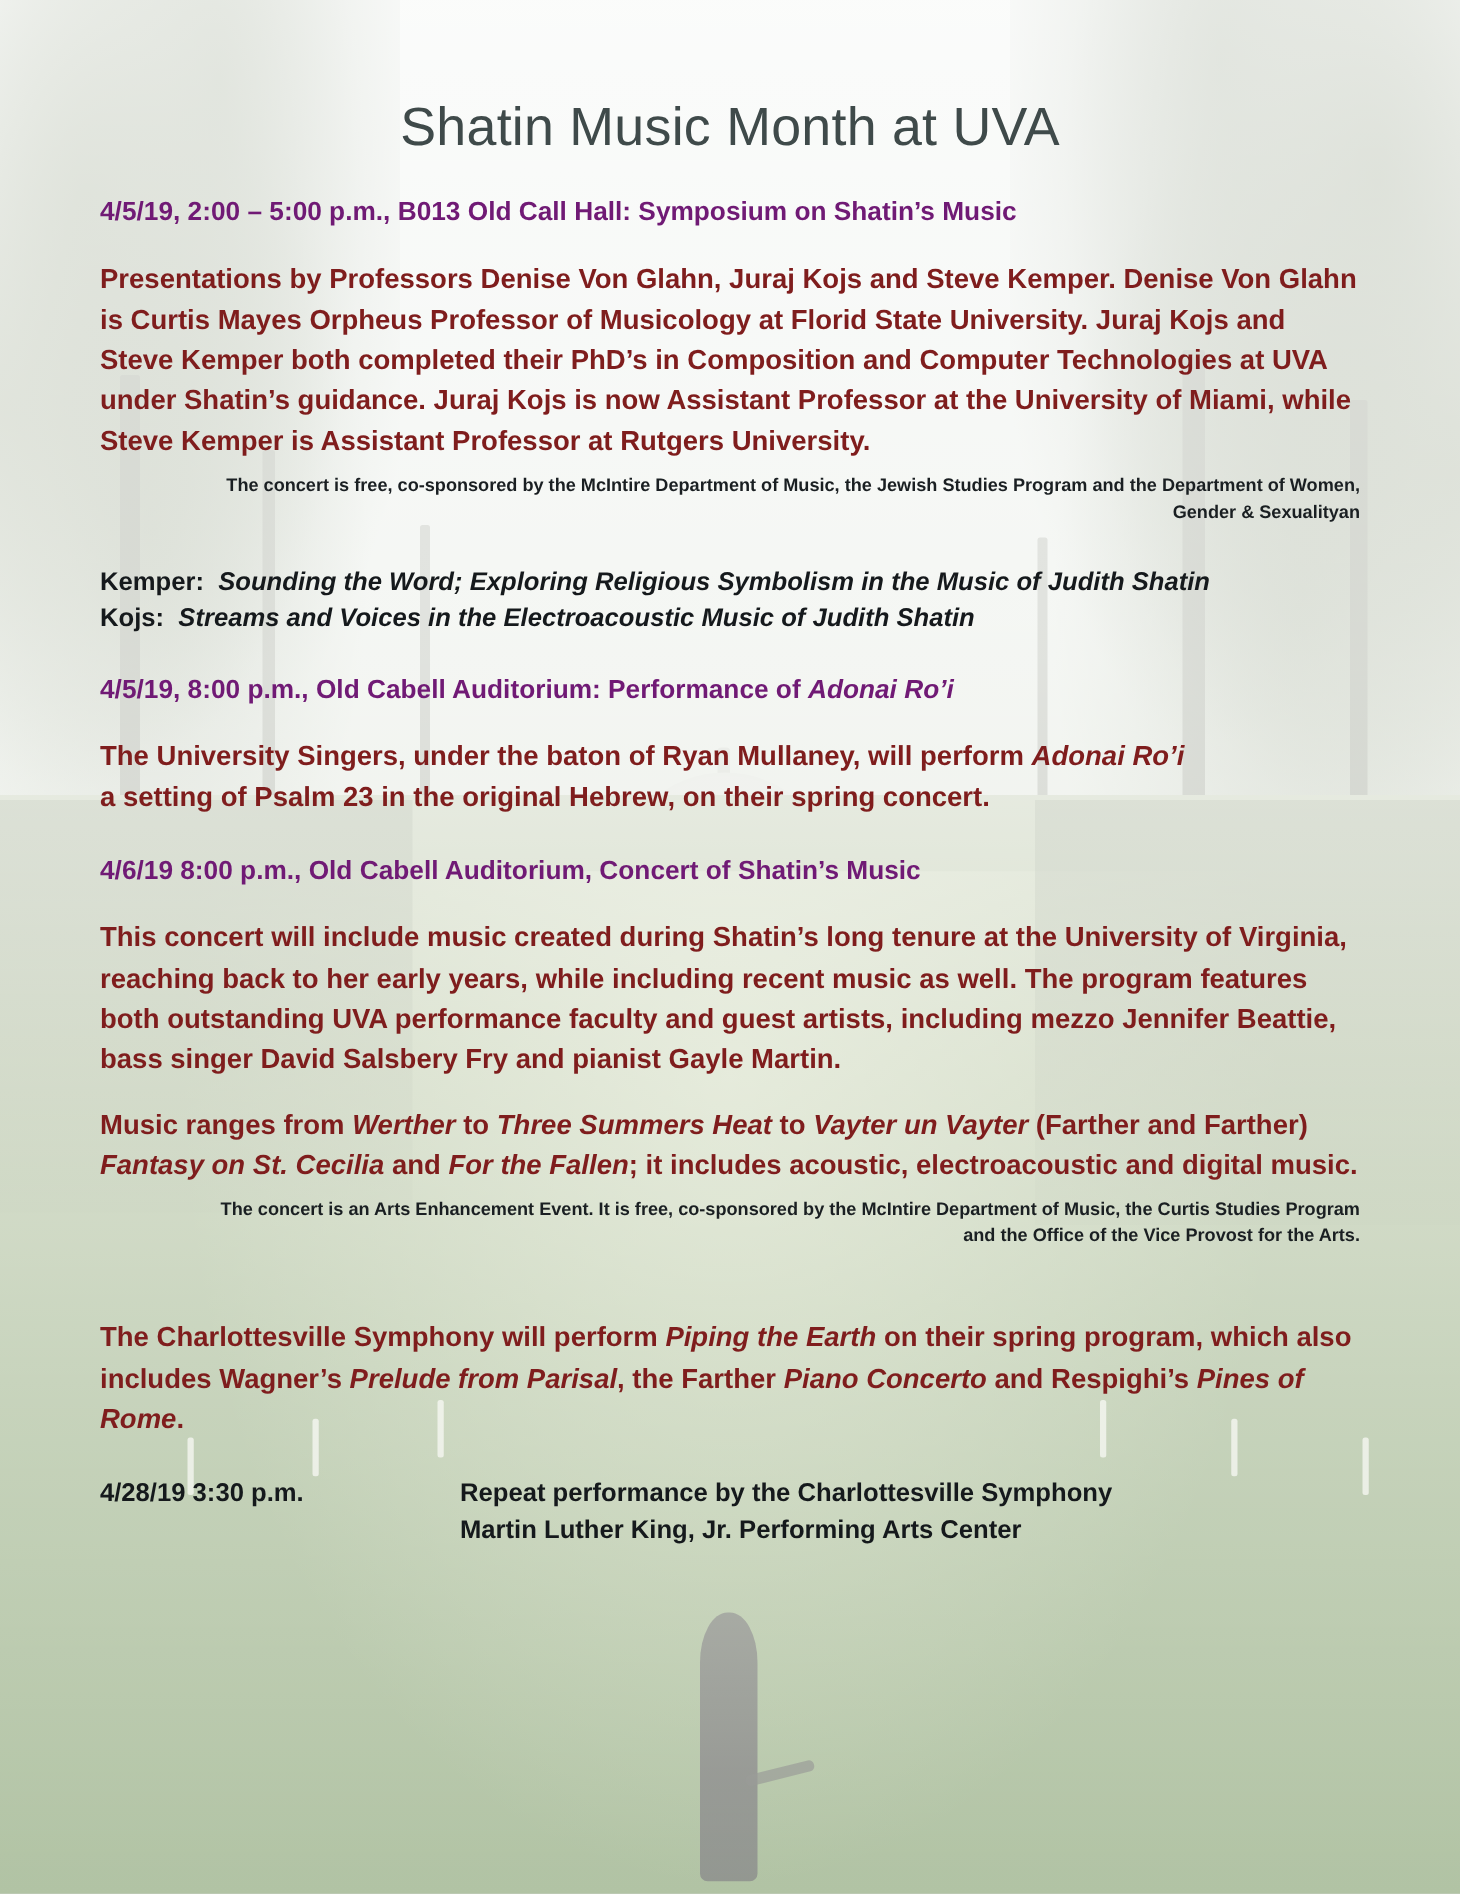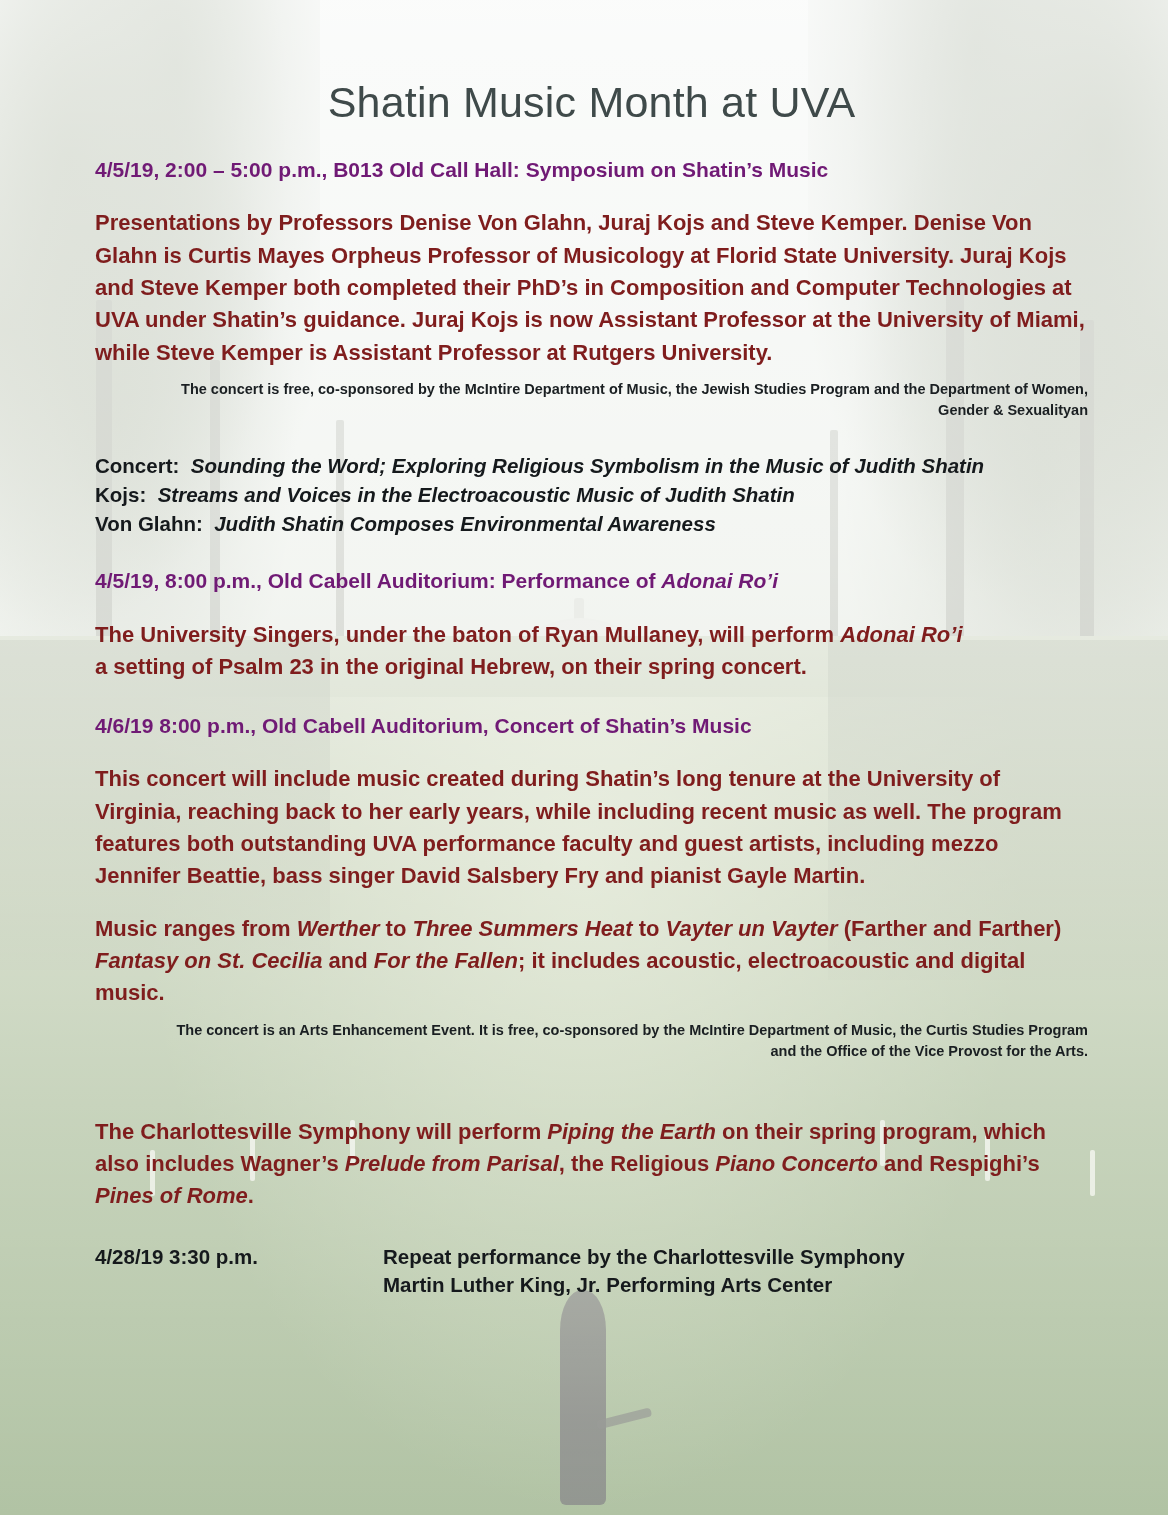--- a/index.html
+++ b/index.html
@@ -139,21 +139,20 @@
     z-index: 1;
     background: linear-gradient(180deg, rgba(255,255,255,0.80) 0%, rgba(255,255,255,0.74) 35%, rgba(255,255,255,0.62) 62%, rgba(255,255,255,0.46) 100%);
   }
 
   
   #content {
     position: relative;
     z-index: 2;
     padding: 0 80px;
     box-sizing: border-box;
-    margin-left: 15px;
   }
   h1 {
     margin: 0;
     padding-top: 78px;
     text-align: center;
     font-size: 43px;
     font-weight: 400;
     color: #3f4a4a;
     letter-spacing: 0.2px;
   }
@@ -261,31 +260,27 @@
     <div class="heading">4/5/19, 2:00 – 5:00 p.m., B013 Old Call Hall:  Symposium on Shatin’s Music</div>
     <div class="sp-24"></div>
     <div class="body">Presentations by Professors Denise Von Glahn, Juraj Kojs and Steve Kemper. Denise Von Glahn is Curtis Mayes Orpheus Professor of Musicology at Florid State University. Juraj Kojs and Steve Kemper both completed their PhD’s in Composition and Computer Technologies at UVA under Shatin’s guidance. Juraj Kojs is now Assistant Professor at the University of Miami, while Steve Kemper is Assistant Professor at Rutgers University.</div>
     <div class="sp-10"></div>
     <div class="fine">The concert is free, co-sponsored by the McIntire Department of Music, the Jewish Studies Program and the Department of Women, Gender &amp; Sexualityan</div>
 
     <div class="sp-30"></div>
 
     <div class="talks">
       <div>
-        <span>Concert:</span>
+        <span>Kemper:</span>
         <span class="it">&nbsp;<span>Sounding the Word; Exploring Religious Symbolism in the Music of Judith Shatin</span></span>
       </div>
       <div>
         <span>Kojs:</span>
         <span class="it">&nbsp;<span>Streams and Voices in the Electroacoustic Music of Judith Shatin</span></span>
       </div>
-      <div>
-        <span>Von Glahn:</span>
-        <span class="it">&nbsp;<span>Judith Shatin Composes Environmental Awareness</span></span>
-      </div>
     </div>
   </div>
 
   <div class="sp-30"></div>
 
   <div class="block">
     <div class="heading">
       <span>4/5/19, 8:00 p.m., Old Cabell Auditorium:  Performance of </span><span class="it">Adonai Ro’i</span>
     </div>
     <div class="sp-24"></div>
@@ -307,21 +302,21 @@
     </div>
     <div class="sp-10"></div>
     <div class="fine">The concert is an Arts Enhancement Event. It is  free, co-sponsored by the McIntire Department of Music, the Curtis Studies Program and the  Office of the Vice Provost for the Arts.</div>
   </div>
 
   <div class="sp-30"></div>
 
   <div class="block">
     <div class="sp-24"></div>
     <div class="body">
-      <span>The Charlottesville Symphony will perform </span><span class="it">Piping the Earth</span><span> on their spring program, which also includes Wagner’s </span><span class="it">Prelude from Parisal</span><span>, the Religious </span><span class="it">Piano Concerto</span><span> and Respighi’s  </span><span class="it">Pines of Rome</span><span>.</span>
+      <span>The Charlottesville Symphony will perform </span><span class="it">Piping the Earth</span><span> on their spring program, which also includes Wagner’s </span><span class="it">Prelude from Parisal</span><span>, the Farther </span><span class="it">Piano Concerto</span><span> and Respighi’s  </span><span class="it">Pines of Rome</span><span>.</span>
     </div>
   </div>
 
   <div class="sp-30"></div>
 
   <div class="block">
     <div class="row-2col">
       <div class="c1">4/28/19 3:30 p.m.</div>
       <div class="c2">
         <div>Repeat performance by the Charlottesville Symphony</div>

